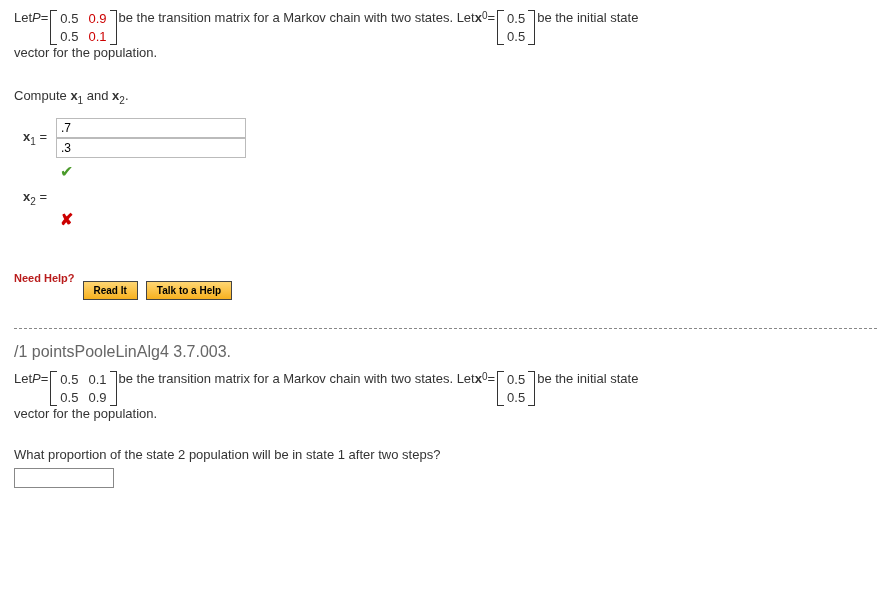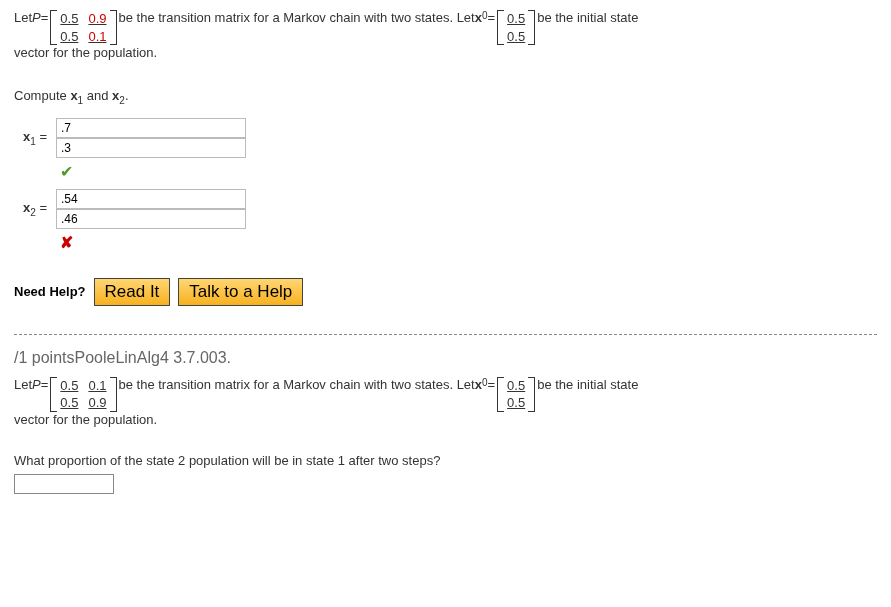--- a/index.html
+++ b/index.html
@@ -13,21 +13,20 @@
   }
   .q-block { margin-bottom: 10px; }
   .eq-line { display: flex; flex-wrap: wrap; }
   .italic { font-style: italic; }
   .bold { font-weight: bold; }
   .red { color: #c00; }
   .bracket {
     display: inline-flex;
     align-items: center;
     margin: 0 2px;
-    text-decoration: underline;
   }
   .bracket-col {
     display: flex;
     flex-direction: column;
     line-height: 1.35;
     padding: 0 3px;
   }
   .bracket-row { display: flex; gap: 10px; }
   .bracket-l, .bracket-r {
     width: 6px;
@@ -50,29 +49,30 @@
     border: 1px solid #bbb;
     padding: 1px 4px;
     font-size: 12px;
     margin: 0;
     box-sizing: border-box;
   }
   .mark { margin-left: 46px; margin-top: 2px; margin-bottom: 8px; }
   .check { color: #4a9a2a; font-size: 16px; }
   .cross { color: #c00; font-size: 16px; font-weight: bold; }
   .help-row { margin-top: 26px; display: flex; align-items: center; gap: 8px; }
-  .help-label { color: #000000; font-weight: bold; font-size: 13px; }
+  .help-label { color: #b91c1c; font-weight: bold; font-size: 11px; }
   .help-btn {
     background: linear-gradient(#ffd673, #f7b11f);
     border: 1px solid #444;
-    font-size: 17px;
-    font-weight: normal;
+    font-size: 10px;
+    font-weight: bold;
     padding: 3px 10px;
     cursor: pointer;
     color: #000;
+    margin-top: 26px;
   }
   .divider {
     border: none;
     border-top: 1px dashed #888;
     margin: 28px 0 14px 0;
   }
   .points-line { color: #666; font-size: 16px; margin-bottom: 10px; }
   .ans-input {
     width: 100px;
     height: 20px;
@@ -136,24 +136,20 @@
   <span class="vec-label"><span class="bold">x</span><span class="sub">1</span><span> = </span></span>
   <span class="vec-inputs">
     <input type="text" value=".7" style="">
     <input type="text" value=".3" style="">
   </span>
 </div>
 <div class="mark"><span class="check">✔</span></div>
 
 <div class="compute-row">
   <span class="vec-label"><span class="bold">x</span><span class="sub">2</span><span> = </span></span>
-  <span class="vec-inputs">
-    <input type="text" value=".54" style="">
-    <input type="text" value=".46" style="">
-  </span>
 </div>
 <div class="mark"><span class="cross">✘</span></div>
 
 <div class="help-row">
   <span class="help-label">Need Help?</span>
   <button class="help-btn">Read It</button>
   <button class="help-btn">Talk to a Help</button>
 </div>
 
 <hr class="divider">

